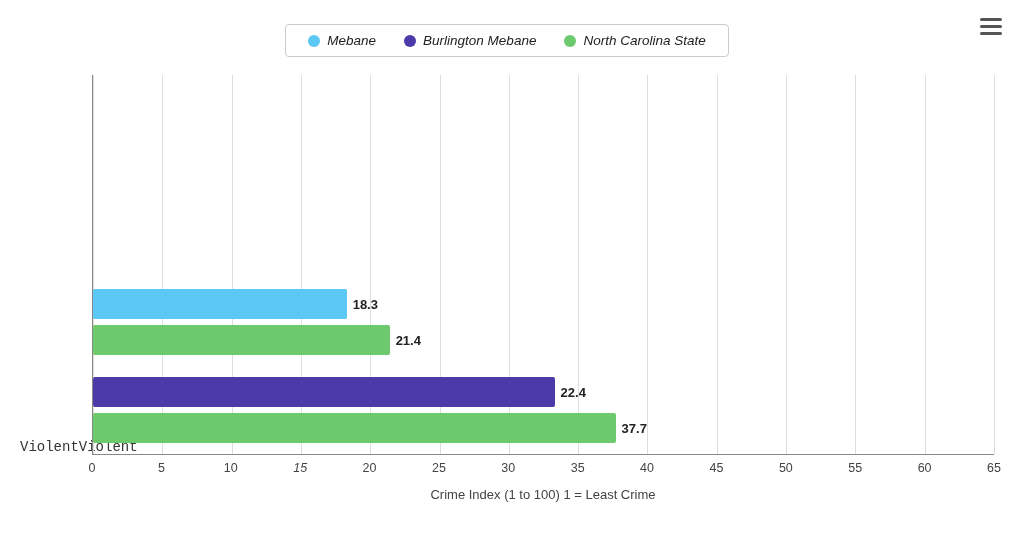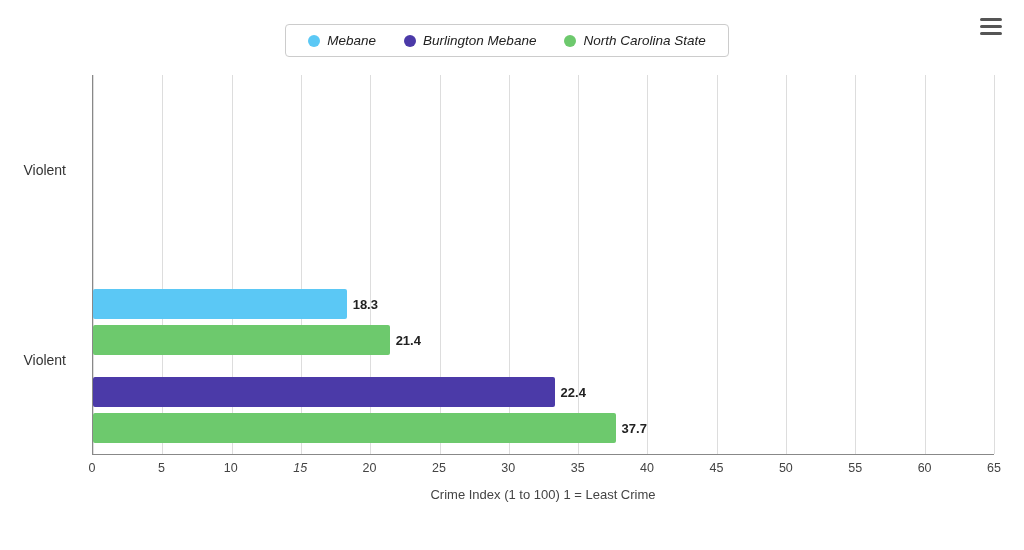--- a/index.html
+++ b/index.html
@@ -75,25 +75,25 @@
       width: 100%;
       height: 380px;
       position: relative;
     }
 
     
     .y-axis {
       width: 72px;
       flex-shrink: 0;
       display: flex;
-      flex-direction: column;
       justify-content: space-around;
       align-items: flex-end;
       padding-right: 26px;
       padding-bottom: 0px;
+      font-family: Liberation Mono, monospace;
     }
     .y-label {
       font-size: 14px;
       color: #333;
       font-weight: 500;
       text-align: right;
     }
 
     
     .plot-area {

